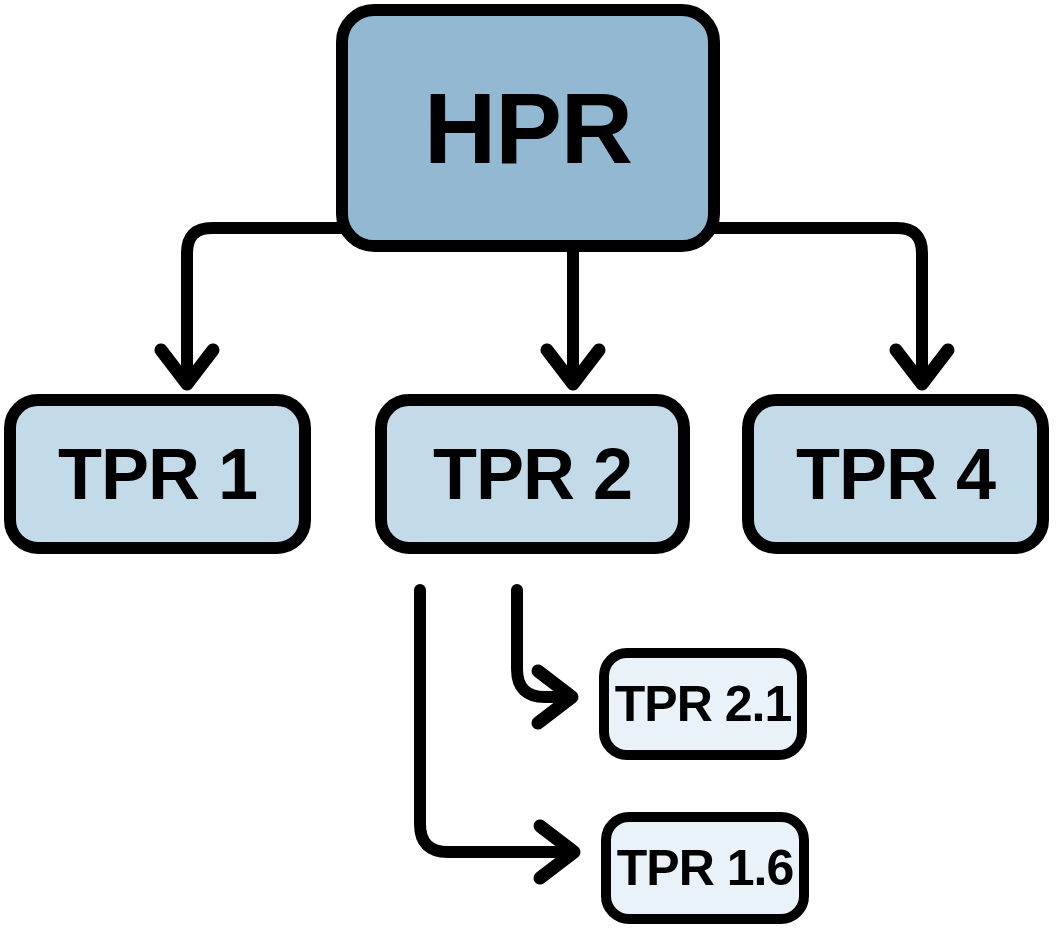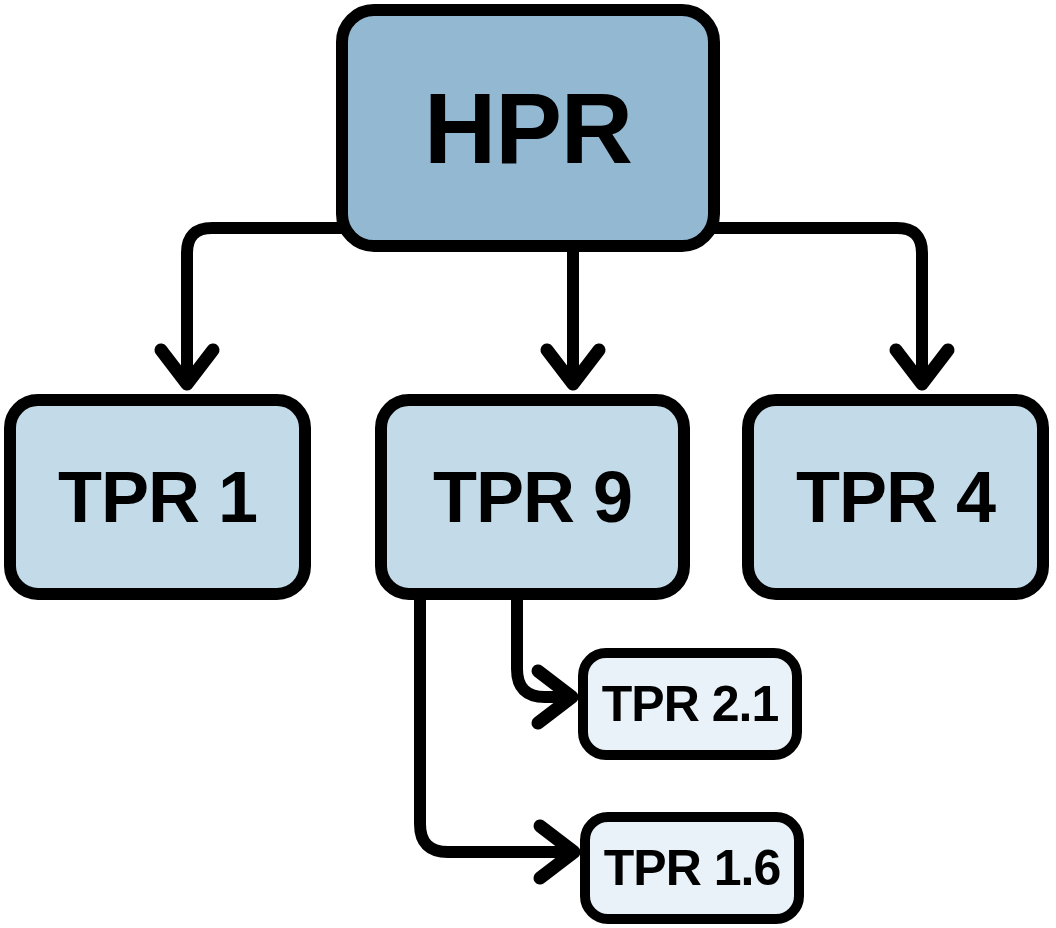--- a/index.html
+++ b/index.html
@@ -44,34 +44,35 @@
   }
   .node.root {
     left: 336px; top: 4px;
     width: 384px; height: 248px;
     border-radius: 38px;
     background: var(--root-fill, #92B8D2);
     font-size: 100px;
   }
   .node.level2 {
     top: 394px;
-    width: 307px; height: 206px;
+    width: 307px; height: 160px;
     border-radius: 34px;
     background: var(--level2-fill, #C3DAE8);
     font-size: 72px;
   }
   .node.level2.pos1 { left: 4px; }
   .node.level2.pos2 { left: 375px; width: 315px; }
   .node.level2.pos3 { left: 742px; }
   .node.level3 {
-    width: 224px; height: 112px;
+    width: 208px; height: 112px;
     border: 10px solid var(--stroke, #000000);
     border-radius: 28px;
     background: var(--level3-fill, #E9F2F8);
     font-size: 50px;
+    margin-left: 21px;
   }
   .node.level3.pos1 { left: 578px; top: 648px; }
   .node.level3.pos2 { left: 580px; top: 812px; }
 </style>
 </head>
 <body>
 
 <div class="canvas">
 
   <svg class="connectors" width="1056" height="928" viewBox="0 0 1056 928">
@@ -94,21 +95,21 @@
 
   <div class="node root">
     <span>HPR</span>
   </div>
 
   <div class="node level2 pos1">
     <span>TPR 1</span>
   </div>
 
   <div class="node level2 pos2">
-    <span>TPR 9</span>
+    <span>TPR 2</span>
   </div>
 
   <div class="node level2 pos3">
     <span>TPR 4</span>
   </div>
 
   <div class="node level3 pos1">
     <span>TPR 2.1</span>
   </div>
 

